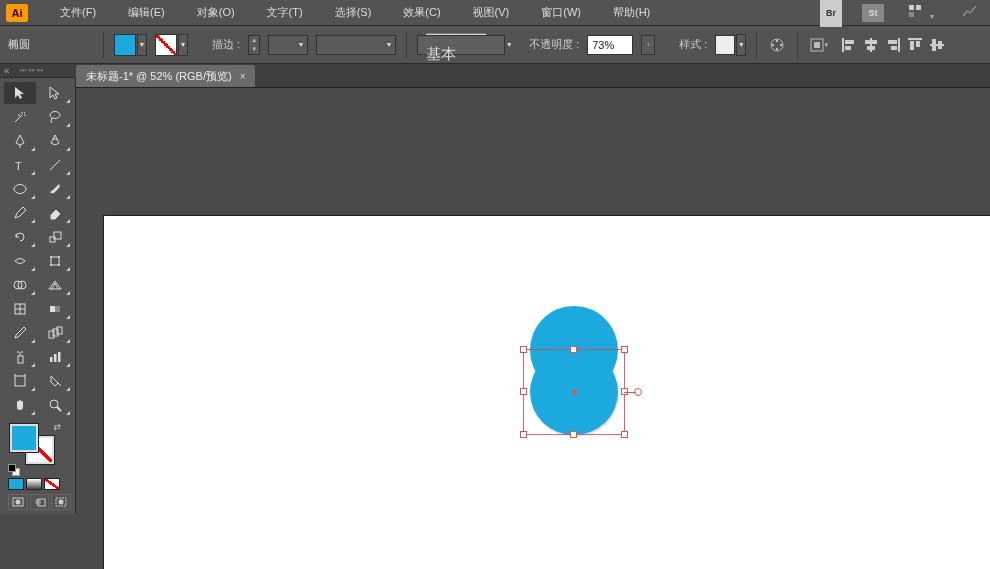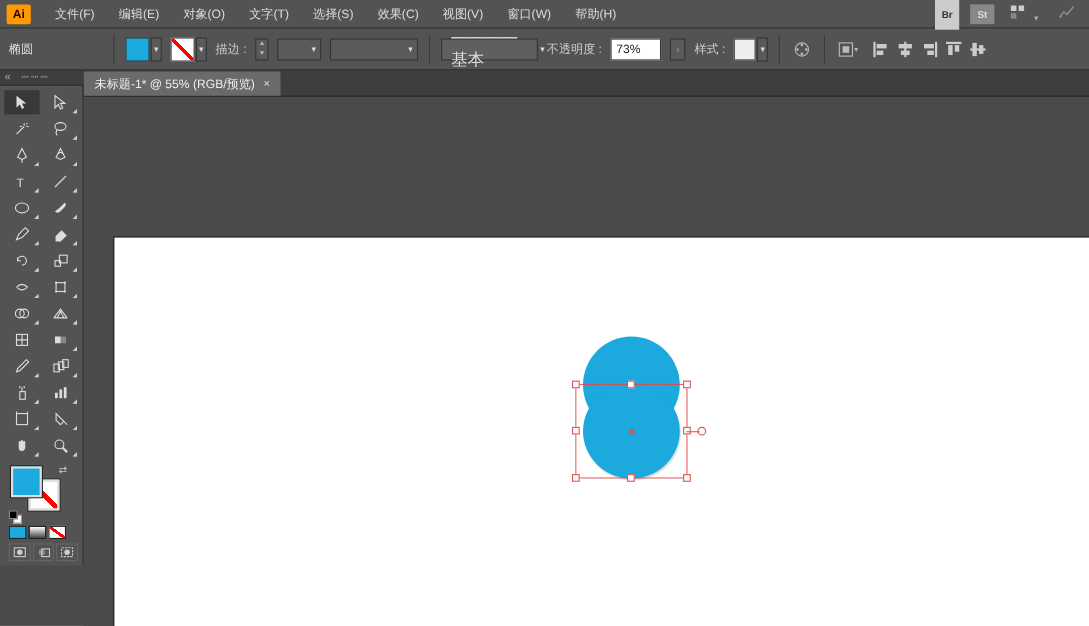--- a/index.html
+++ b/index.html
@@ -1,35 +1,35 @@
 <!DOCTYPE html>
 <html><head>
 <meta charset="utf-8">
 <style>
 *{margin:0;padding:0;box-sizing:border-box;font-family:"Microsoft YaHei",Arial,sans-serif;font-size:11px;user-select:none}
 body{background:#4a4a4a;width:990px;height:569px;overflow:hidden;position:relative}
-.menubar{height:26px;background:#535353;display:flex;align-items:center;padding:0 6px;gap:6px;border-bottom:1px solid #2a2a2a}
+.menubar{height:26px;background:#535353;display:flex;align-items:center;padding:0 6px;gap:16px;border-bottom:1px solid #2a2a2a}
 .ai-logo{width:22px;height:18px;background:#ff9a00;color:#330000;font-weight:bold;display:flex;align-items:center;justify-content:center;border-radius:2px;font-size:11px;margin-right:8px}
 .menu-item{color:#ddd;padding:3px 8px;cursor:default}
 .menu-spacer{flex:1}
 .br-btn{width:22px;height:28px;background:#ccc;color:#333;display:flex;align-items:center;justify-content:center;font-size:9px;font-weight:bold;margin:0 2px}
 .st-btn{width:22px;height:18px;background:#888;color:#ddd;display:flex;align-items:center;justify-content:center;font-size:9px;font-weight:bold;margin:0 2px}
 .workspace-ico{color:#aaa;font-size:14px;margin:0 6px}
 .signal-ico{color:#888;font-size:14px;margin:0 6px}
 
 .optionsbar{height:38px;background:#535353;display:flex;align-items:center;padding:0 8px;gap:8px;border-bottom:1px solid #2a2a2a;color:#ddd}
 .tool-name{min-width:85px;color:#ddd}
 .divider{width:1px;height:26px;background:#393939;margin:0 2px}
 .swatch{width:22px;height:22px;border:1px solid #333;display:inline-block}
 .swatch.fill{background:#1ba9de}
 .swatch.none{background:#fff;position:relative}
 .swatch.none::after{content:"";position:absolute;left:0;top:0;right:0;bottom:0;background:linear-gradient(to top right,transparent 45%,red 45%,red 55%,transparent 55%)}
 .swatch-wrap{display:flex;align-items:center;gap:1px}
 .dd{width:10px;height:22px;background:#5a5a5a;display:flex;align-items:center;justify-content:center;color:#ddd;font-size:8px;border:1px solid #333}
-.label{color:#ccc;margin-left:0}
+.label{color:#ccc;margin-left:16px}
 .numbox{width:40px;height:20px;background:#5a5a5a;border:1px solid #333;color:#ddd;padding:0 4px;display:flex;align-items:center}
 .spinbtns{width:12px;height:20px;background:#5a5a5a;border:1px solid #333;display:flex;flex-direction:column}
 .spinbtns div{flex:1;display:flex;align-items:center;justify-content:center;font-size:6px;color:#bbb}
 .strokesel{width:88px;height:20px;background:#5f5f5f;border:1px solid #333;display:flex;align-items:center}
 .strokeline{flex:1;height:2px;background:#000;margin:0 4px}
 .stroketext{font-size:15px;color:#ddd;margin-right:18px}
 .opacitybox{width:46px;height:20px;background:#fff;color:#222;display:flex;align-items:center;padding:0 4px;border:1px solid #333}
 .navbtn{width:14px;height:20px;background:#5a5a5a;border:1px solid #333;display:flex;align-items:center;justify-content:center;color:#aaa;font-size:8px}
 .style-swatch{width:20px;height:20px;background:#eee;border:1px solid #333}
 .icon-btn{width:20px;height:20px;display:flex;align-items:center;justify-content:center;color:#bbb}
@@ -192,21 +192,21 @@
           <rect x="2" y="8" width="14" height="2" fill="#ccc"></rect>
           <rect x="4" y="3" width="4" height="12" fill="#ccc"></rect>
           <rect x="10" y="5" width="4" height="8" fill="#ccc"></rect>
         </svg></div>
   </div>
 </div>
 
 <div class="collapser">«<span style="margin-left:10px;letter-spacing:2px;color:#888">┉┉┉</span></div>
 <div class="tabbar">
   <div class="tab">
-    <span>未标题-1* @ 55% (RGB/预览)</span>
+    <span>未标题-1* @ 52% (RGB/预览)</span>
     <span class="tab-close">×</span>
   </div>
 </div>
 
 <div class="toolbox">
   <div class="tool-row">
     <div class="tool sel">
         <svg class="ico" viewBox="0 0 16 16">
           <path d="M3 2 L3 13 L6 10 L8 14 L10 13 L8 9 L12 9 Z" fill="#ddd"></path>
         </svg>

